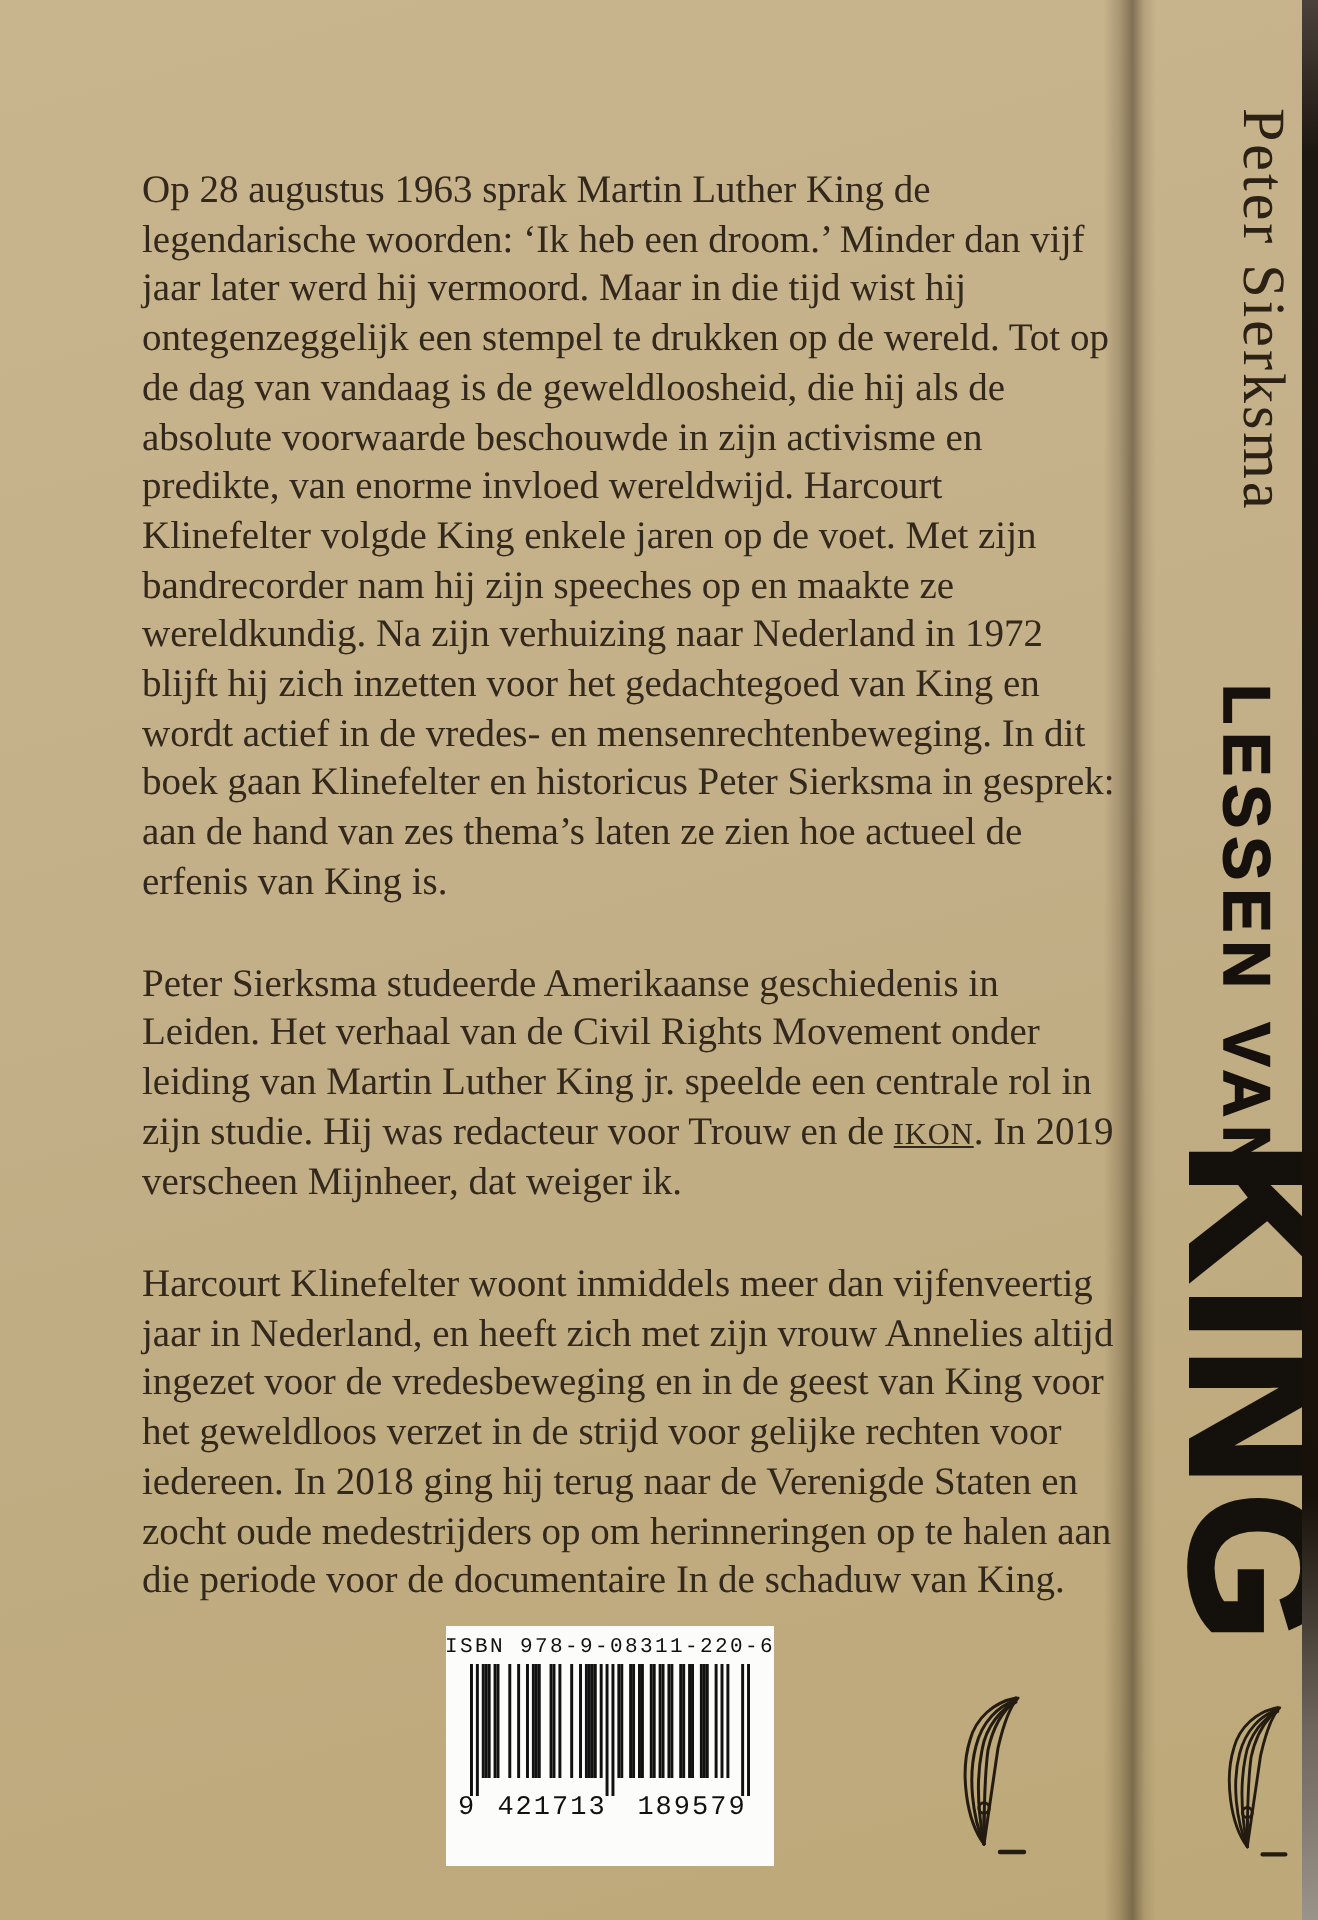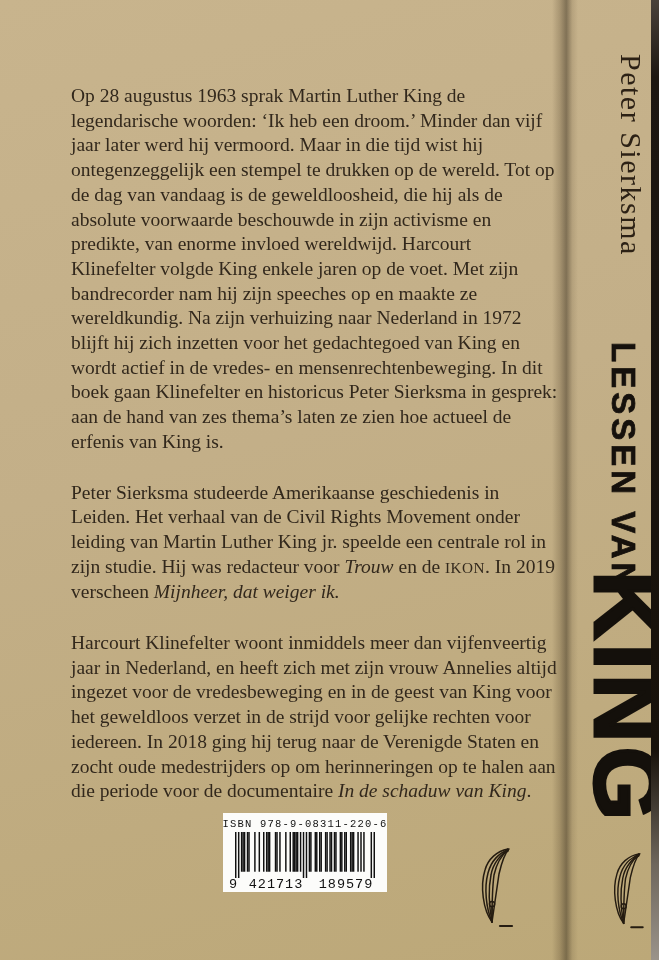--- a/index.html
+++ b/index.html
@@ -12,22 +12,22 @@
   }
 
   
   #blurb{
     position:absolute;left:71px;top:84px;width:487px;
     color:#32281c;
     font-size:19.5px;line-height:24.7px;
     text-align:left;
   }
   #blurb p{margin:0 0 26px 0;}
-  .seg-italic{font-style:italic;margin-top:46px;}
-  .seg-smallcaps{font-size:0.78em;letter-spacing:0.5px;}
+  .seg-italic{margin-top:46px;}
+  .seg-smallcaps{font-size:0.78em;letter-spacing:0.5px;text-decoration:underline;}
 
   
   .vtext{
     position:absolute;
     transform:rotate(90deg);
     transform-origin:0 0;
     white-space:nowrap;
   }
   #spine-author{
     left:647px;top:54px;width:224px;height:32px;line-height:32px;
@@ -57,21 +57,21 @@
     pointer-events:none;
   }
   #cover-edge{
     position:absolute;right:0;top:0;width:8px;height:960px;
     background:linear-gradient(180deg,
       #4a423a 0%,#1d1711 8%,#17110a 78%,#6e665c 90%,#9a938a 100%);
   }
 
   
   #barcode-panel{
-    position:absolute;left:223px;top:813px;width:164px;height:79px;
+    position:absolute;left:223px;top:813px;width:164px;height:120px;
     background:#fcfcfa;
     display:flex;flex-direction:column;align-items:center;
     box-sizing:border-box;padding-top:5px;
   }
   #isbn-line{
     font-family:"Liberation Mono",monospace;
     font-size:10.5px;letter-spacing:1.2px;color:#111;
     line-height:13px;white-space:nowrap;
   }
   #barcode-bars{display:block;margin-top:1px;}

